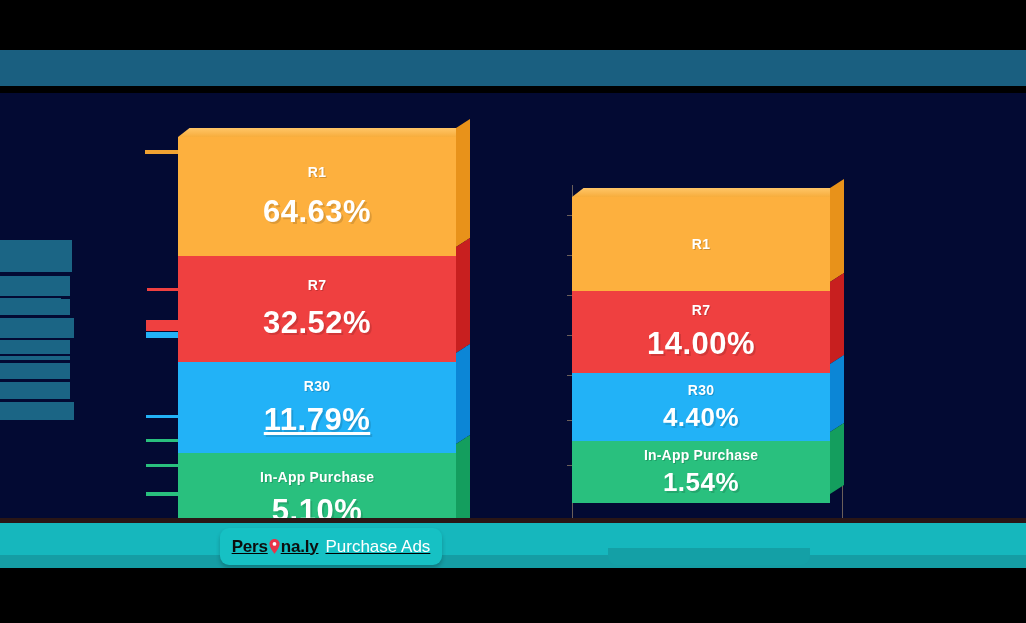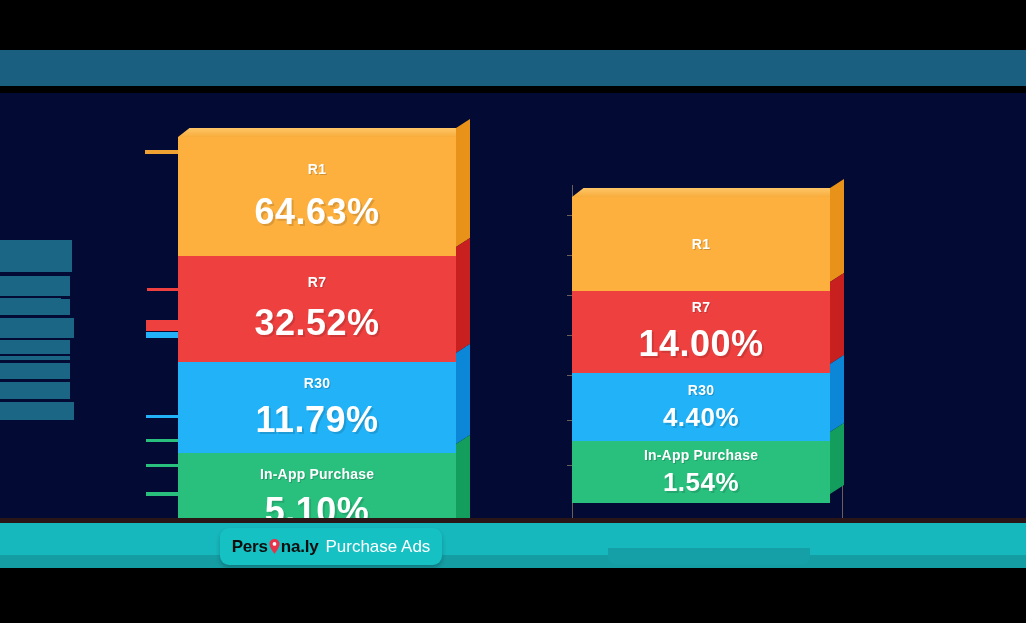--- a/index.html
+++ b/index.html
@@ -42,21 +42,21 @@
   .seg { position:absolute; left:0; }
   .seg .face { position:absolute; left:0; top:0; width:100%; height:100%;
                display:flex; flex-direction:column; align-items:center; justify-content:center; }
   .seg .side { position:absolute; top:-9px; right:-14px; width:14px; height:100%; }
   .seg .topface { position:absolute; top:-9px; left:0; width:100%; height:9px; }
   .seg-label {
     color:#ffffff; font-weight:bold; font-size:14px; letter-spacing:.2px;
     text-shadow:1px 1px 0 rgba(0,0,0,.18);
   }
   .seg-value {
-    color:#ffffff; font-weight:bold; font-size:36px; letter-spacing:.5px;
+    color:#ffffff; font-weight:bold; font-size:31px; letter-spacing:.5px;
     text-shadow:2px 2px 0 rgba(0,0,0,.13);
   }
   .seg-value.small { font-size:26px; }
 
   
   .chip {
     position:absolute; top:528px; height:37px;
     background:#16c1c4; border-radius:9px;
     display:flex; align-items:center; justify-content:center;
     box-shadow:0 3px 4px rgba(0,0,0,.22);
@@ -169,21 +169,21 @@
       <div class="face" style="background:#ef4040;">
         <div class="seg-label">R7</div>
         <div class="seg-value" style="margin-top:12px;">32.52%</div>
       </div>
     </div>
 
     <div class="seg" style="top:234px; height:91px; width:278px;">
       <div class="side" style="background:#0c86d6; transform:skewY(-33deg); transform-origin:top left;"></div>
       <div class="face" style="background:#22b2f7;">
         <div class="seg-label">R30</div>
-        <div class="seg-value" style="margin-top:8px;">11.79%</div>
+        <div class="seg-value" style="margin-top:8px;text-decoration:underline;">11.79%</div>
       </div>
     </div>
 
     <div class="seg" style="top:325px; height:92px; width:278px;">
       <div class="side" style="background:#149e5e; transform:skewY(-33deg); transform-origin:top left;"></div>
       <div class="face" style="background:#29c07e;">
         <div class="seg-label">In-App Purchase</div>
         <div class="seg-value" style="margin-top:8px;">5.10%</div>
       </div>
     </div>
@@ -222,21 +222,21 @@
         <div class="seg-value small" style="margin-top:4px;">1.54%</div>
       </div>
     </div>
   </div>
 
   <div class="band-bottom-dark"></div>
   <div class="legend-band"></div>
   <div class="legend-shadow"></div>
 
   <div class="chip-shadowbar" style="left:222px; width:220px;"></div>
-  <div class="chip" style="left:220px; width:222px;">
+  <div class="chip" style="left:220px; width:222px;text-decoration:underline;">
     <span class="brand">
       <span>Pers</span>
         <span class="pin">
           <svg width="11" height="15" viewBox="0 0 11 15">
             <path d="M5.5 0C2.5 0 0.4 2.2 0.4 5.1c0 3.6 5.1 9.9 5.1 9.9s5.1-6.3 5.1-9.9C10.6 2.2 8.5 0 5.5 0z" fill="#e8344a"></path>
             <circle cx="5.5" cy="4.9" r="1.9" fill="#ffffff"></circle>
           </svg>
         </span>
         <span>na.ly</span>
     </span>

